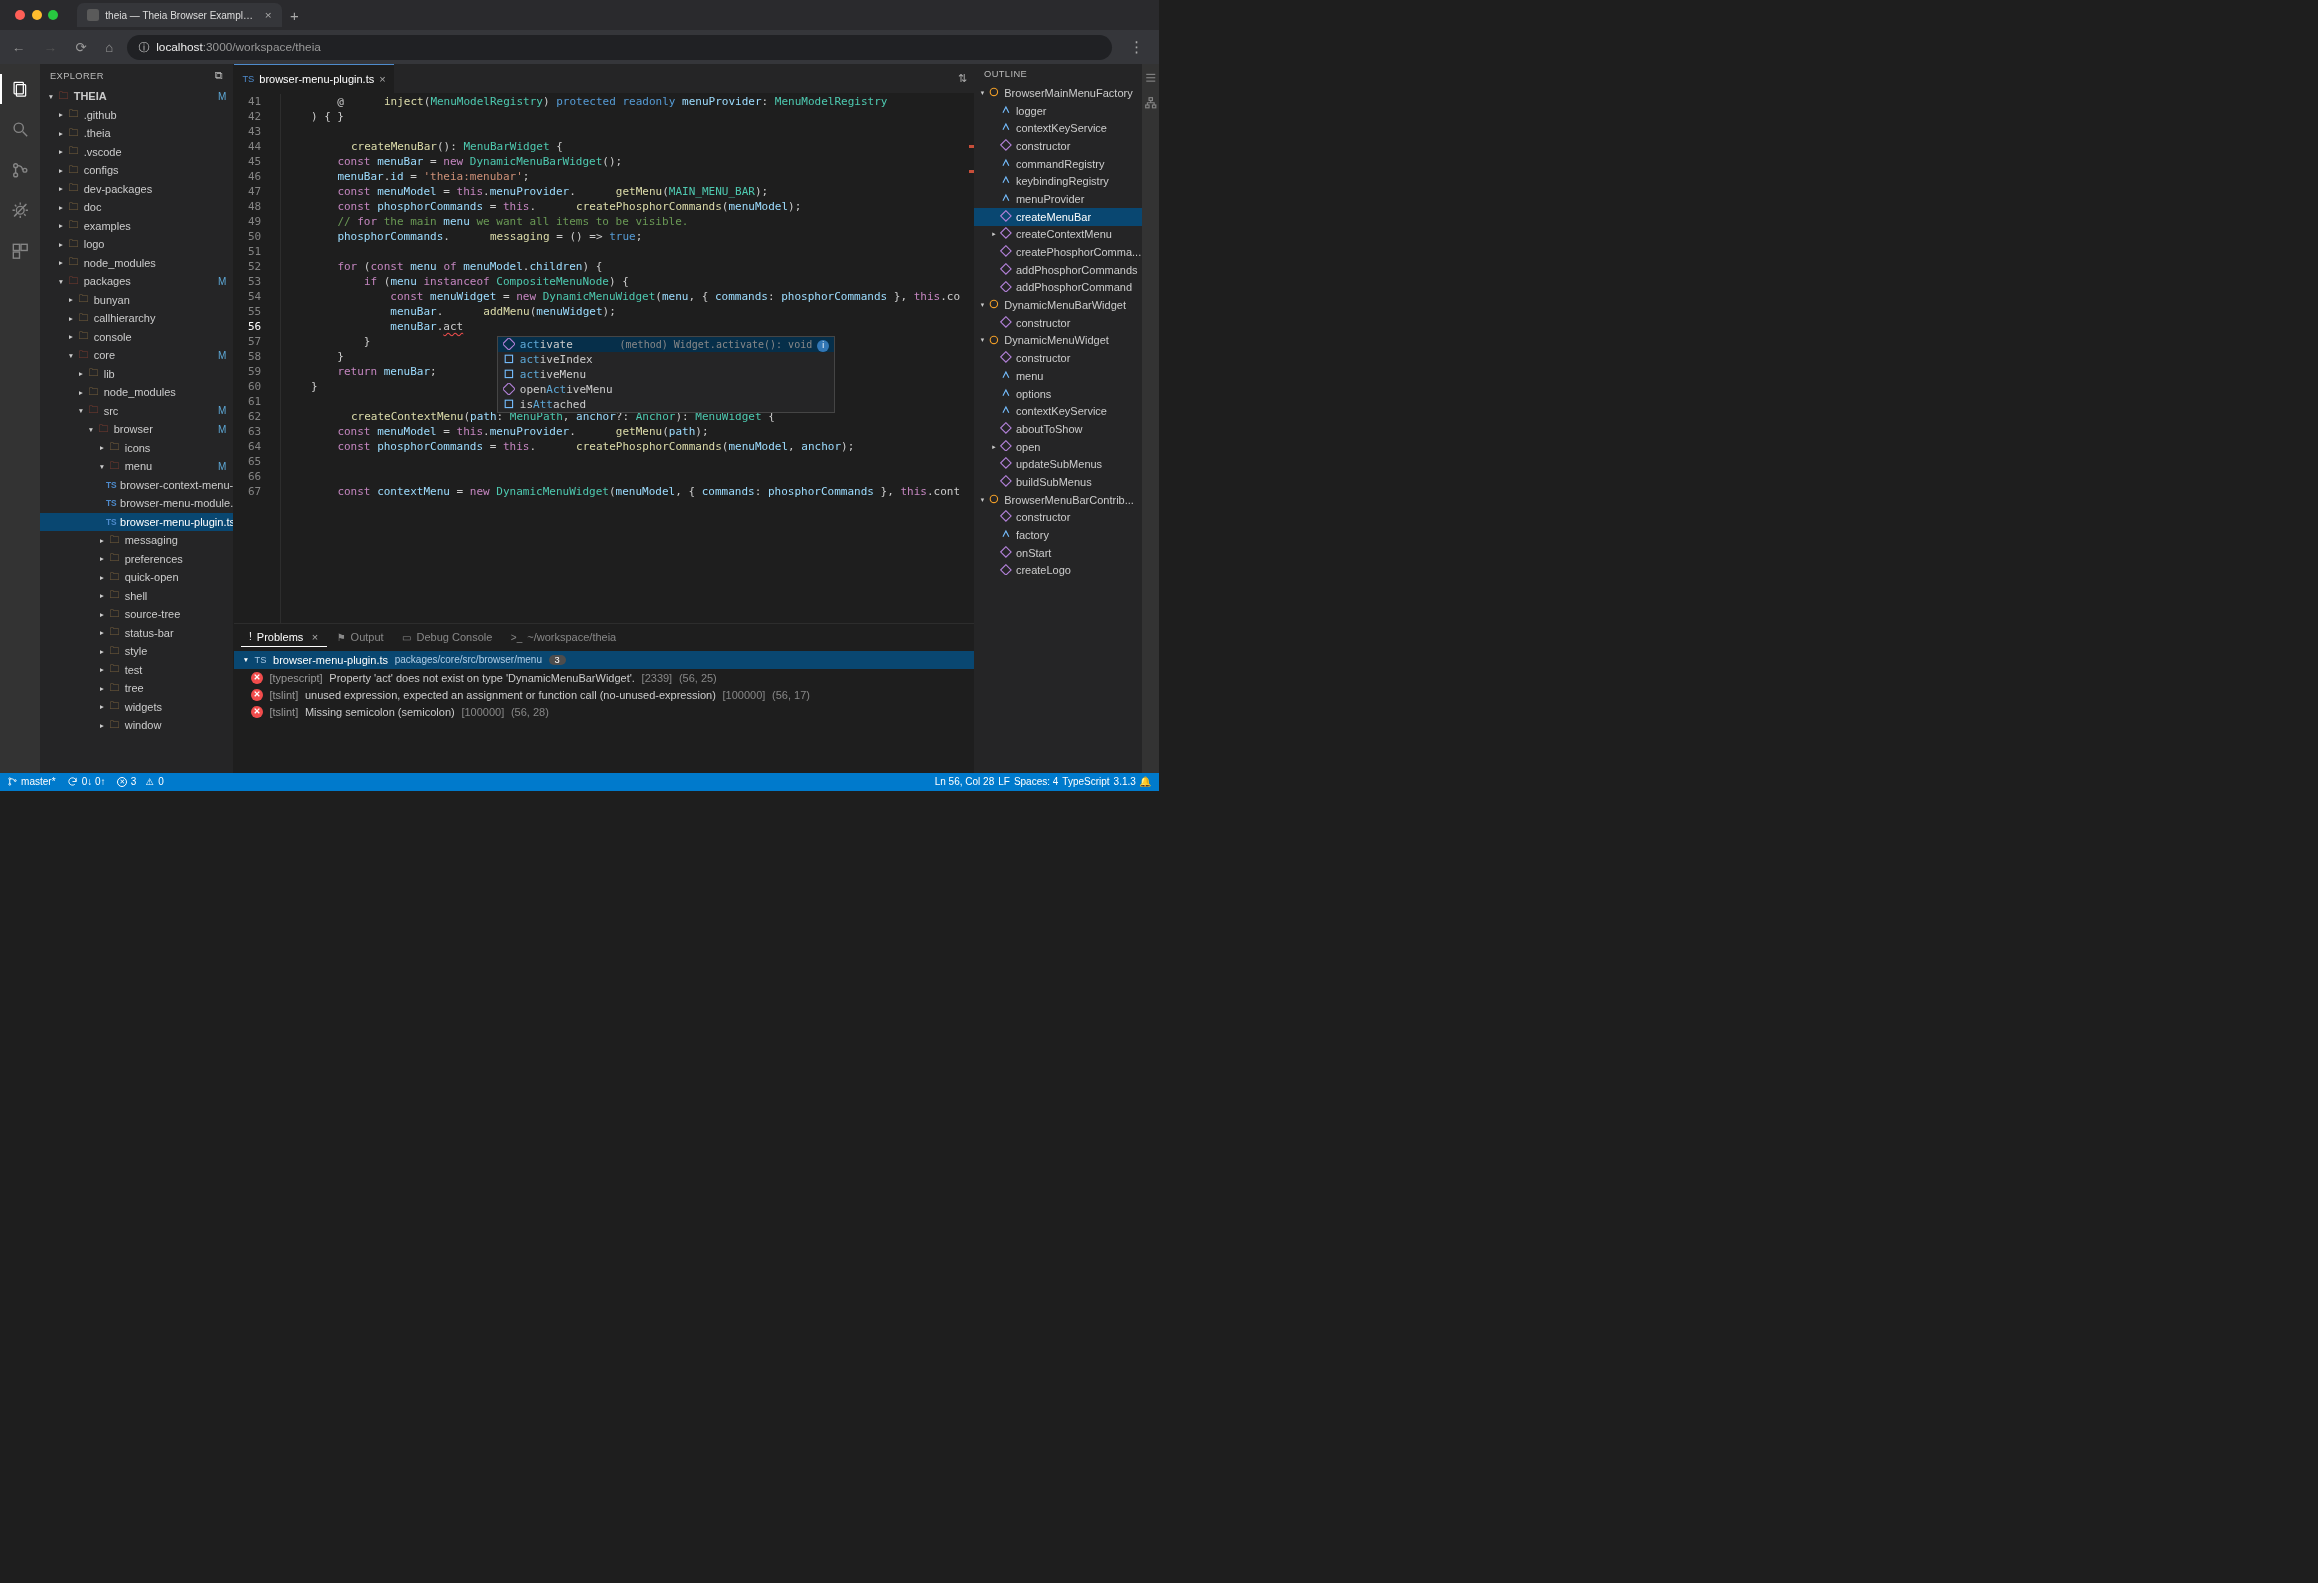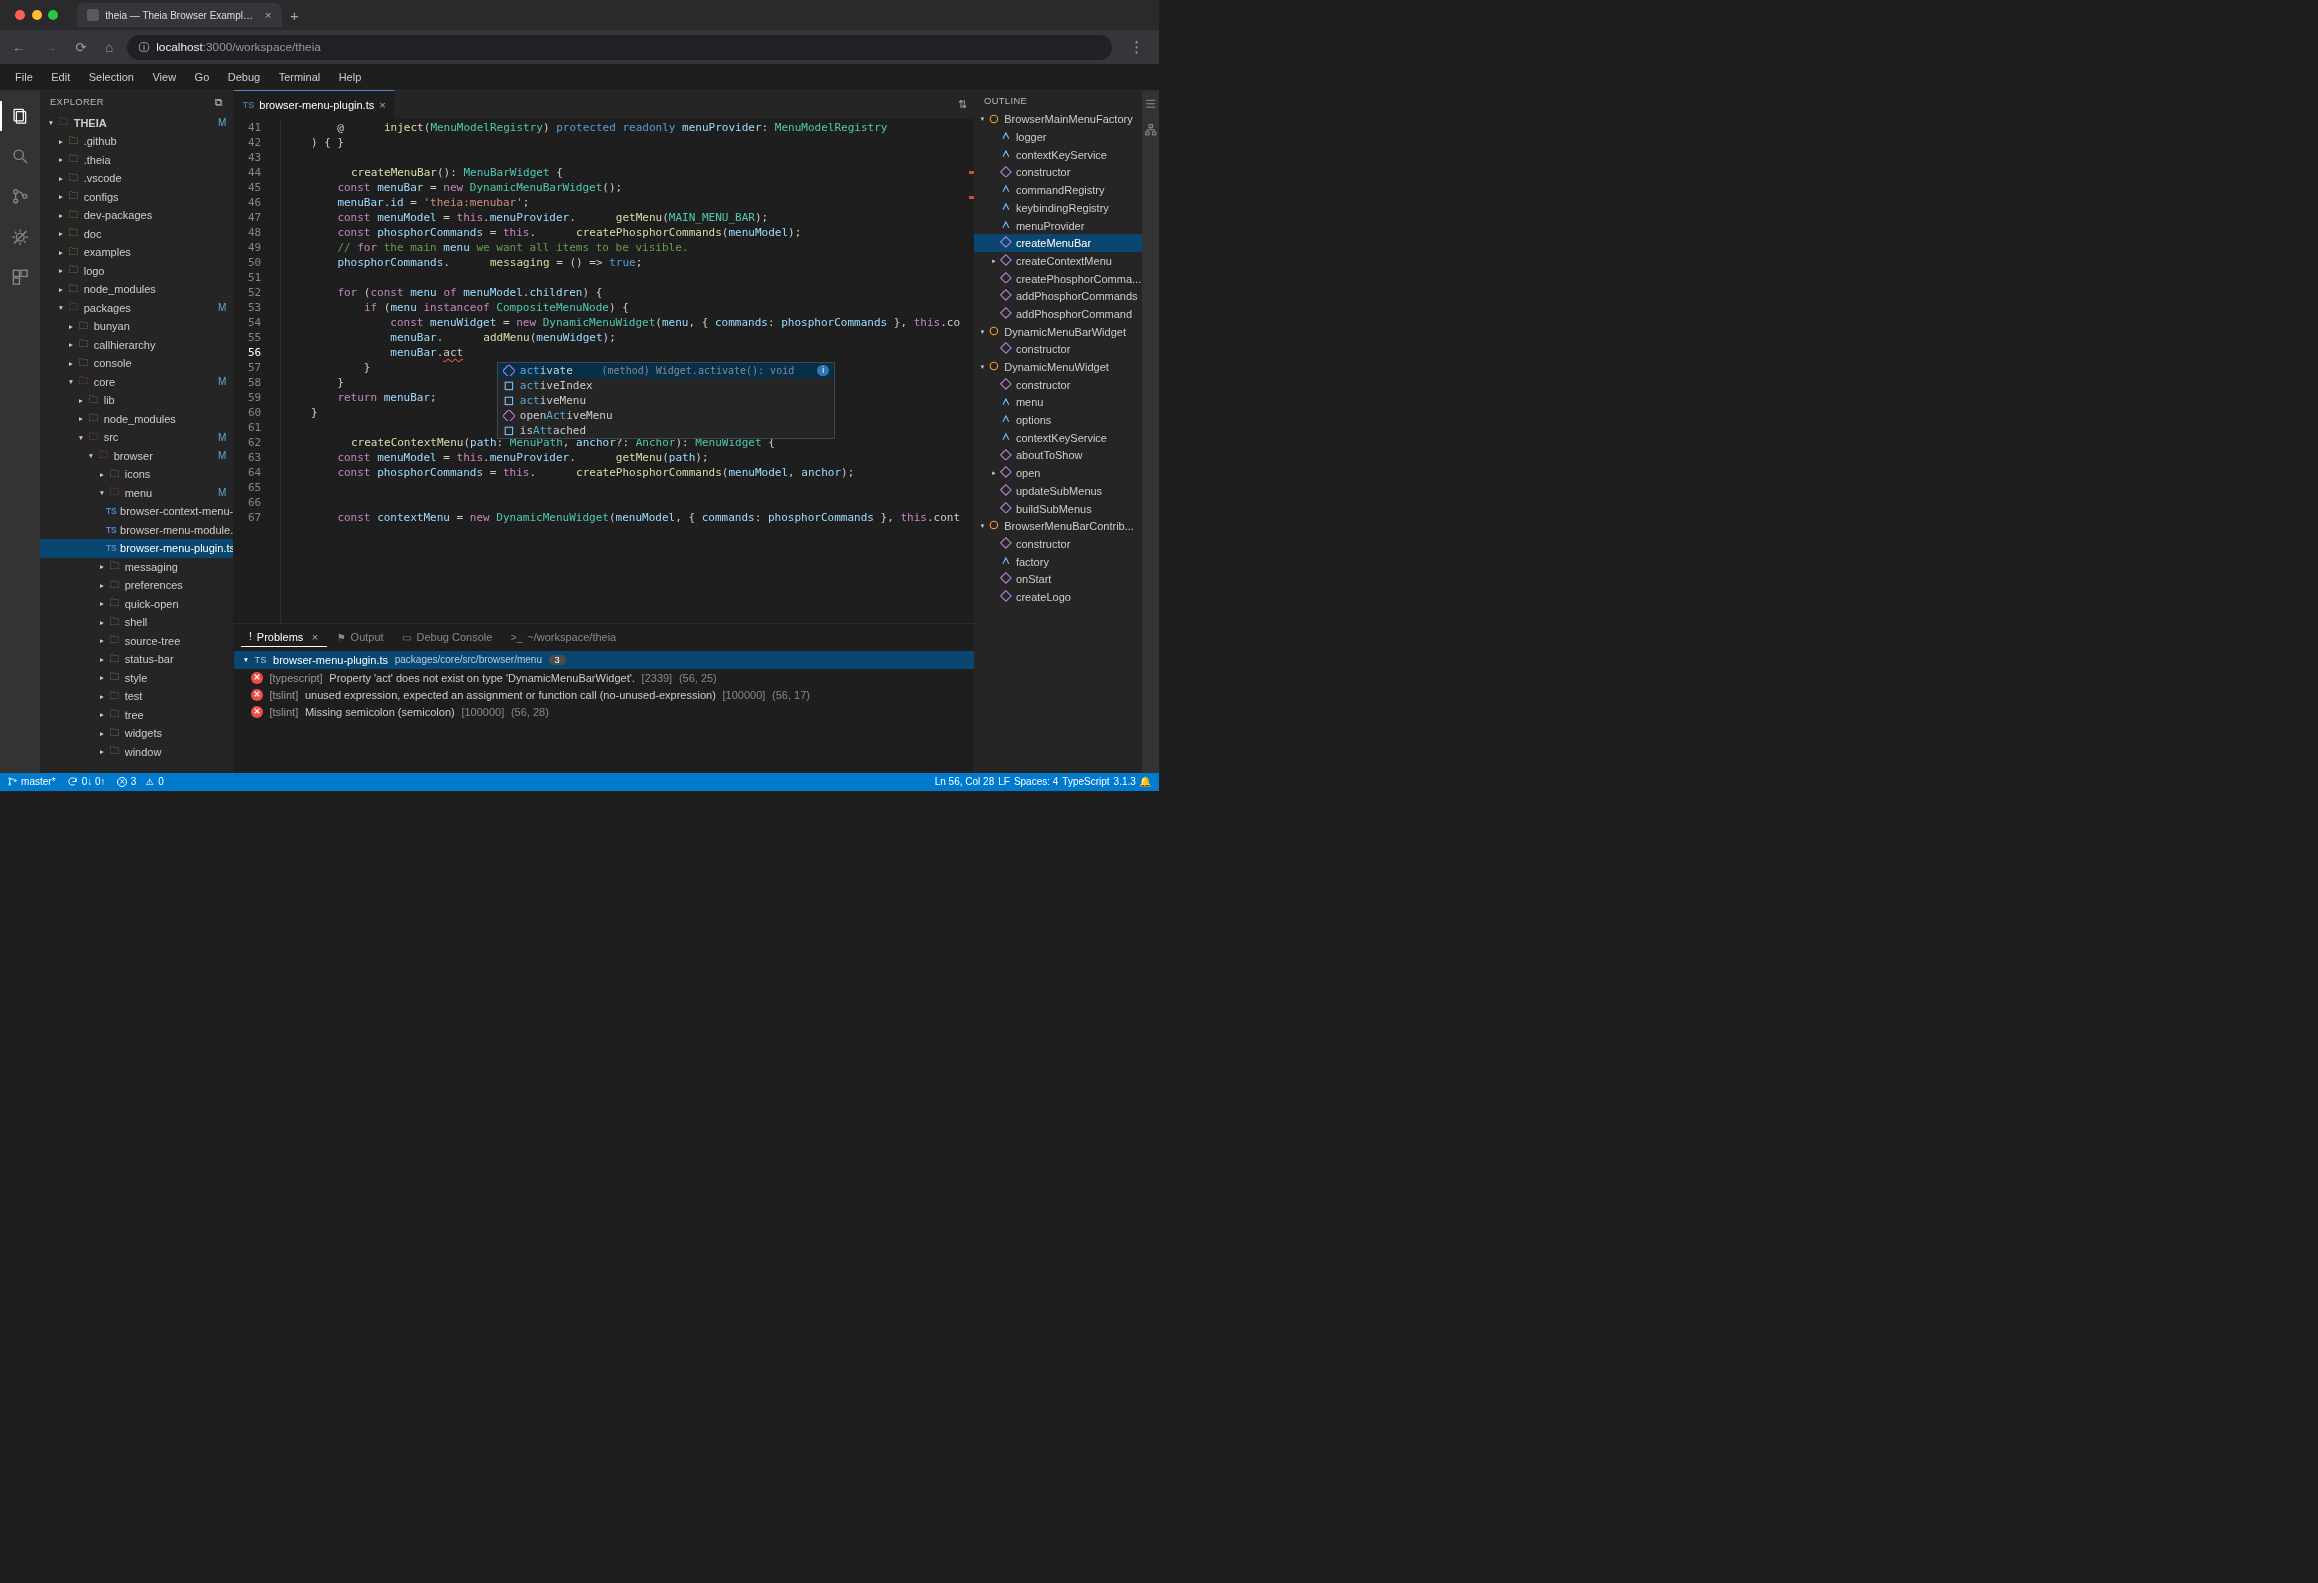--- a/index.html
+++ b/index.html
@@ -87,21 +87,21 @@
 .bi { color:#569cd6; }
 .wavy { text-decoration: underline wavy #f14c4c; text-underline-offset:1.7px; }
 
 
 .suggest { position:absolute; background:#252526; border:0.8px solid #454545; font-family:Menlo,Monaco,Consolas,monospace; font-size:11px; z-index:10; width:338px; }
 .suggest-row { display:flex; align-items:center; height:15px; padding:0 5px; gap:5px; }
 .suggest-row.sel { background:#062f4a; }
 .suggest-row .si { width:11.8px; height:11.8px; }
 .suggest-row .match { color:#5da8d6; }
 .suggest-row .rest { color:#ccc; }
-.suggest-hint { margin-left:auto; color:#888; font-size:10px; display:flex; align-items:center; gap:23px; }
+.suggest-hint { margin-left:auto; color:#888; font-size:10px; display:flex; align-items:flex-end; gap:5px; }
 .hint-i { width:11.8px; height:11.8px; border-radius:50%; background:#3277b5; color:#fff; text-align:center; font-size:8.4px; line-height:11.8px; font-family:sans-serif; }
 
 
 .panel { height:150px; display:flex; flex-direction:column; border-top:0.8px solid #2d2d2d; background:#1e1e1e; }
 .panel-tabs { display:flex; align-items:center; height:27px; gap:1.7px; padding:0 6.7px; }
 .panel-tab { display:flex; align-items:center; gap:5px; padding:3.4px 8.4px; color:#888; font-size:11px; }
 .panel-tab.active { color:#fff; border-bottom:0.8px solid #fff; }
 .panel-tab .pi { font-size:10px; }
 .panel-tab .close { margin-left:3.4px; color:#aaa; }
 .problems-file { display:flex; align-items:center; gap:6.7px; padding:3.4px 10px; background:#094771; color:#fff; }
@@ -159,30 +159,20 @@
     <div class="url-field">
       <span class="lock">ⓘ</span>
       <span><span class="host">localhost</span><span class="path">:3000/workspace/theia</span></span>
     </div>
     <div class="menu-dots">⋮</div>
   </div>
 </div>
 
 <div class="app">
 
-  <div class="menubar" id="menubar">
-      <div class="menubar-item">File</div>
-      <div class="menubar-item">Edit</div>
-      <div class="menubar-item">Selection</div>
-      <div class="menubar-item">View</div>
-      <div class="menubar-item">Go</div>
-      <div class="menubar-item">Debug</div>
-      <div class="menubar-item">Terminal</div>
-      <div class="menubar-item">Help</div>
-    </div>
 
   <div class="workbench">
 
     <div class="activity-bar">
       <div class="activity-item active">
         <svg viewBox="0 0 24 24" fill="none" stroke="currentColor" stroke-width="1.6">
             <rect x="4" y="3" width="12" height="15" rx="1"></rect>
             <rect x="7" y="6" width="12" height="15" rx="1"></rect>
           </svg>
       </div>

